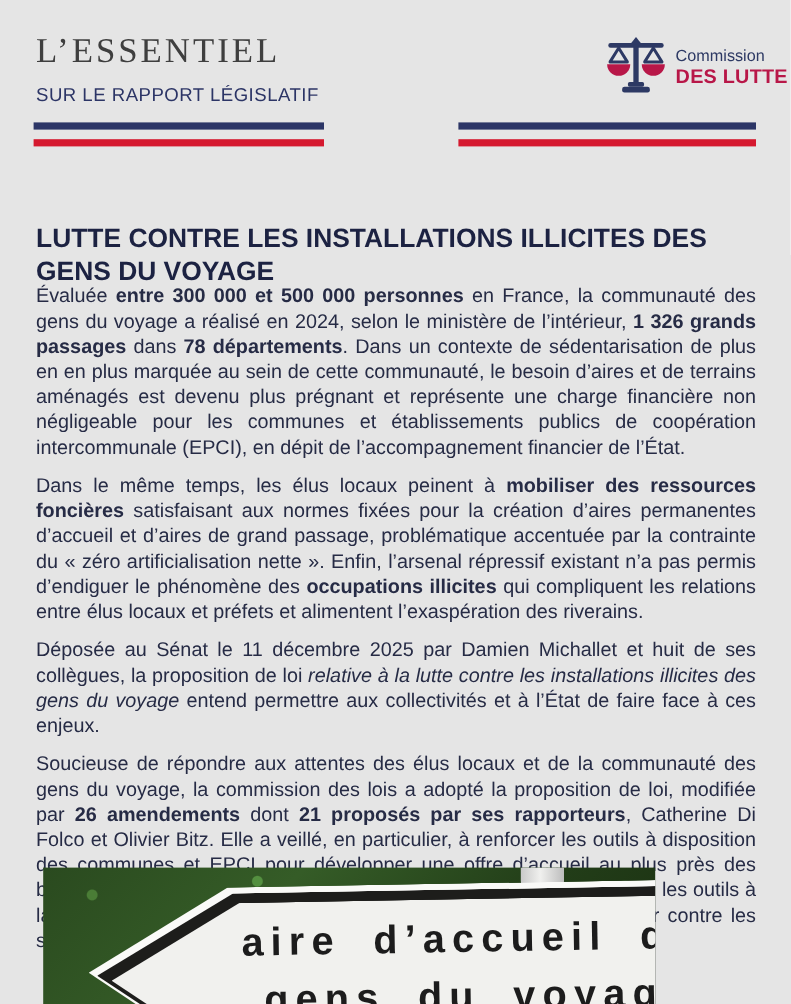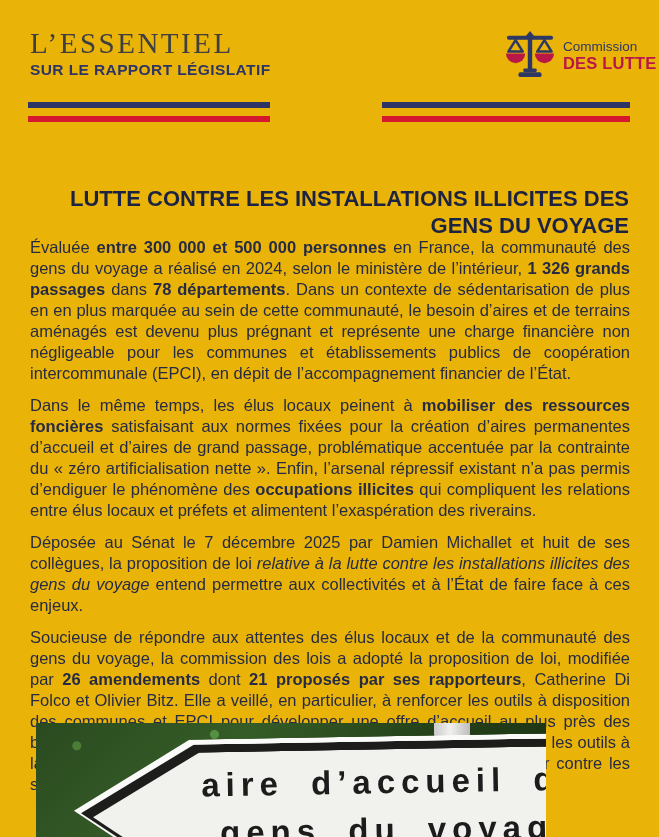--- a/index.html
+++ b/index.html
@@ -1,42 +1,42 @@
 <!DOCTYPE html>
 <html lang="fr"><head>
 <meta charset="utf-8">
 <style>
   html,body{margin:0;padding:0;background:#ffffff;}
   .page{
-    position:relative;width:659px;height:837px;margin:0 auto;background:#eab308;
+    position:relative;width:659px;height:837px;margin:0 auto;background:#e5e5e5;
     overflow:hidden;font-family:"Liberation Sans","DejaVu Sans",sans-serif;
   }
   
   .masthead{position:absolute;left:30px;top:28px;}
   .masthead-title{
     font-family:"Liberation Serif","DejaVu Serif",serif;
     font-size:29px;letter-spacing:2.5px;color:#3f3f3f;font-weight:400;line-height:30px;
   }
   .masthead-subtitle{
-    font-size:15.5px;letter-spacing:.4px;color:#2c3566;margin-top:3px;font-weight:700;
+    font-size:15.5px;letter-spacing:.4px;color:#2c3566;margin-top:13px;font-weight:400;
   }
   .commission{position:absolute;left:505px;top:30px;display:flex;align-items:center;gap:8px;}
   .commission-text{display:flex;flex-direction:column;line-height:1.15;justify-content:flex-end;}
   .commission-top{font-size:13.5px;color:#2d3964;}
   .commission-bottom{font-size:16.5px;font-weight:bold;color:#b81748;letter-spacing:.2px;}
   
   .sep{position:absolute;height:6px;}
   .sep-navy{background:#2c3566;top:102px;}
   .sep-red{background:#d5192f;top:116px;}
   .sep-left{left:28px;width:242px;}
   .sep-right{left:382px;width:248px;}
   .senat-logo{position:absolute;left:276px;top:82px;width:100px;height:90px;}
   
   .doc-title{
-    position:absolute;left:30px;top:170px;width:599px;text-align:right;
+    position:absolute;left:30px;top:170px;width:599px;text-align:left;
     font-size:22px;font-weight:bold;color:#1c2242;line-height:27px;
   }
   
   .body-text{
     position:absolute;left:30px;top:237px;width:600px;
     font-size:16.5px;line-height:21px;color:#262b45;text-align:justify;
   }
   .body-text p{margin:0 0 11px 0;}
   .body-text b{font-weight:bold;margin-top:24px;}
   .body-text i{font-style:italic;}
@@ -118,21 +118,21 @@
   <div class="sep sep-red  sep-left"></div>
   <div class="sep sep-navy sep-right"></div>
   <div class="sep sep-red  sep-right"></div>
 
 
   <h1 class="doc-title">LUTTE CONTRE LES INSTALLATIONS ILLICITES DES GENS DU VOYAGE</h1>
 
   <div class="body-text">
     <p><span>Évaluée </span><b>entre 300&nbsp;000 et 500&nbsp;000 personnes</b><span> en France, la communauté des gens du voyage a réalisé en 2024, selon le ministère de l’intérieur, </span><b>1&nbsp;326 grands passages</b><span> dans </span><b>78 départements</b><span>. Dans un contexte de sédentarisation de plus en en plus marquée au sein de cette communauté, le besoin d’aires et de terrains aménagés est devenu plus prégnant et représente une charge financière non négligeable pour les communes et établissements publics de coopération intercommunale (EPCI), en dépit de l’accompagnement financier de l’État.</span></p>
     <p><span>Dans le même temps, les élus locaux peinent à </span><b>mobiliser des ressources foncières</b><span> satisfaisant aux normes fixées pour la création d’aires permanentes d’accueil et d’aires de grand passage, problématique accentuée par la contrainte du «&nbsp;zéro artificialisation nette&nbsp;». Enfin, l’arsenal répressif existant n’a pas permis d’endiguer le phénomène des </span><b>occupations illicites</b><span> qui compliquent les relations entre élus locaux et préfets et alimentent l’exaspération des riverains.</span></p>
-    <p><span>Déposée au Sénat le 7 décembre 2025 par Damien Michallet et huit de ses collègues, la proposition de loi </span><i>relative à la lutte contre les installations illicites des gens du voyage</i><span> entend permettre aux collectivités et à l’État de faire face à ces enjeux.</span></p>
+    <p><span>Déposée au Sénat le 11 décembre 2025 par Damien Michallet et huit de ses collègues, la proposition de loi </span><i>relative à la lutte contre les installations illicites des gens du voyage</i><span> entend permettre aux collectivités et à l’État de faire face à ces enjeux.</span></p>
     <p><span>Soucieuse de répondre aux attentes des élus locaux et de la communauté des gens du voyage, la commission des lois a adopté la proposition de loi, modifiée par </span><b>26&nbsp;amendements</b><span> dont </span><b>21 proposés par ses rapporteurs</b><span>, Catherine Di Folco et Olivier Bitz. Elle a veillé, en particulier, à renforcer les outils à disposition des communes et EPCI pour développer une offre d’accueil au plus près des besoins réels et à sécuriser sur les plans tant juridique qu’opérationnel les outils à la main des collectivités gestionnaires comme des préfets pour lutter contre les stationnements illicites.</span></p>
   </div>
 
   <div class="photo">
     <div class="pole-clamp"></div>
     <div class="sign">
       <div class="sign-outer"></div>
       <div class="sign-black"></div>
       <div class="sign-face"></div>
       <div class="sign-text">

